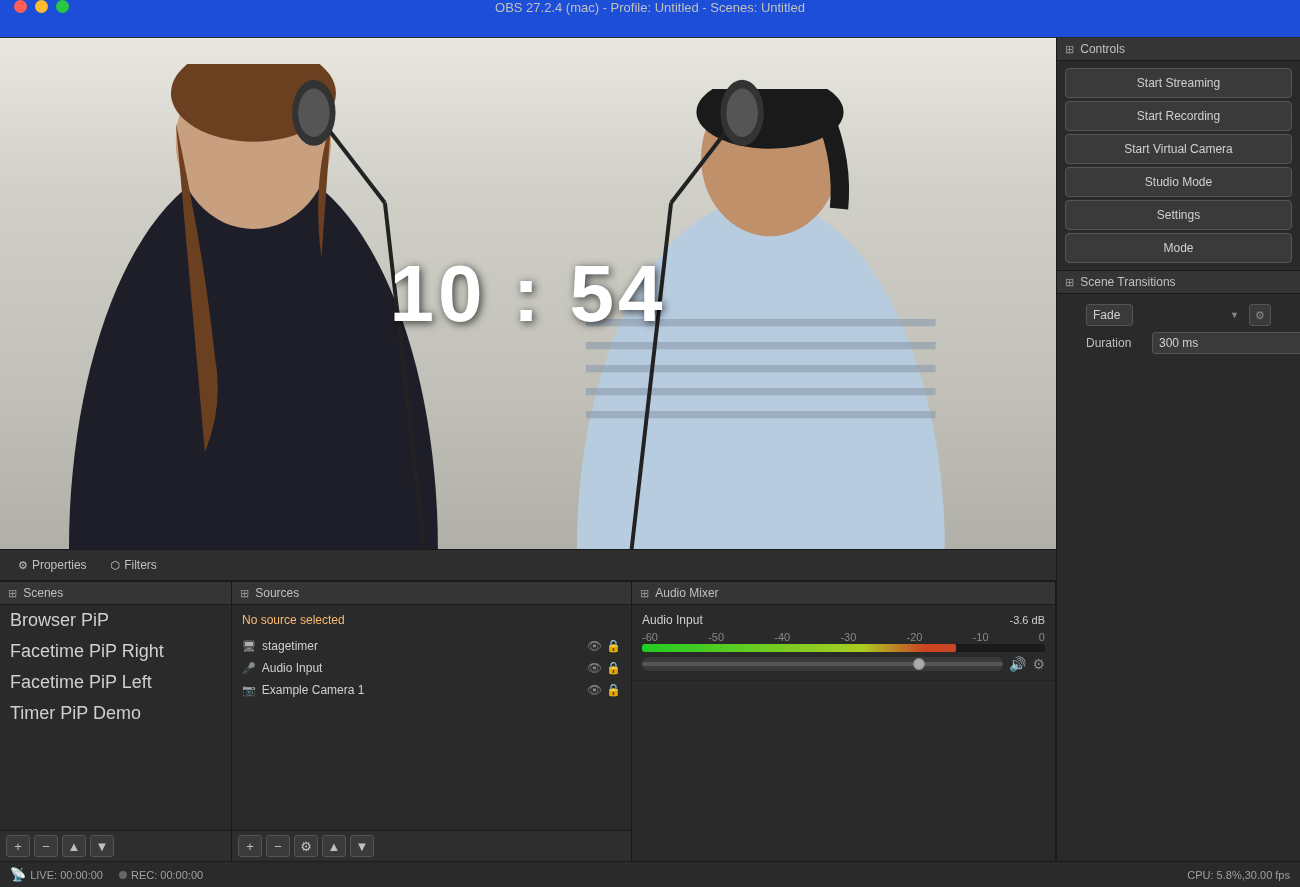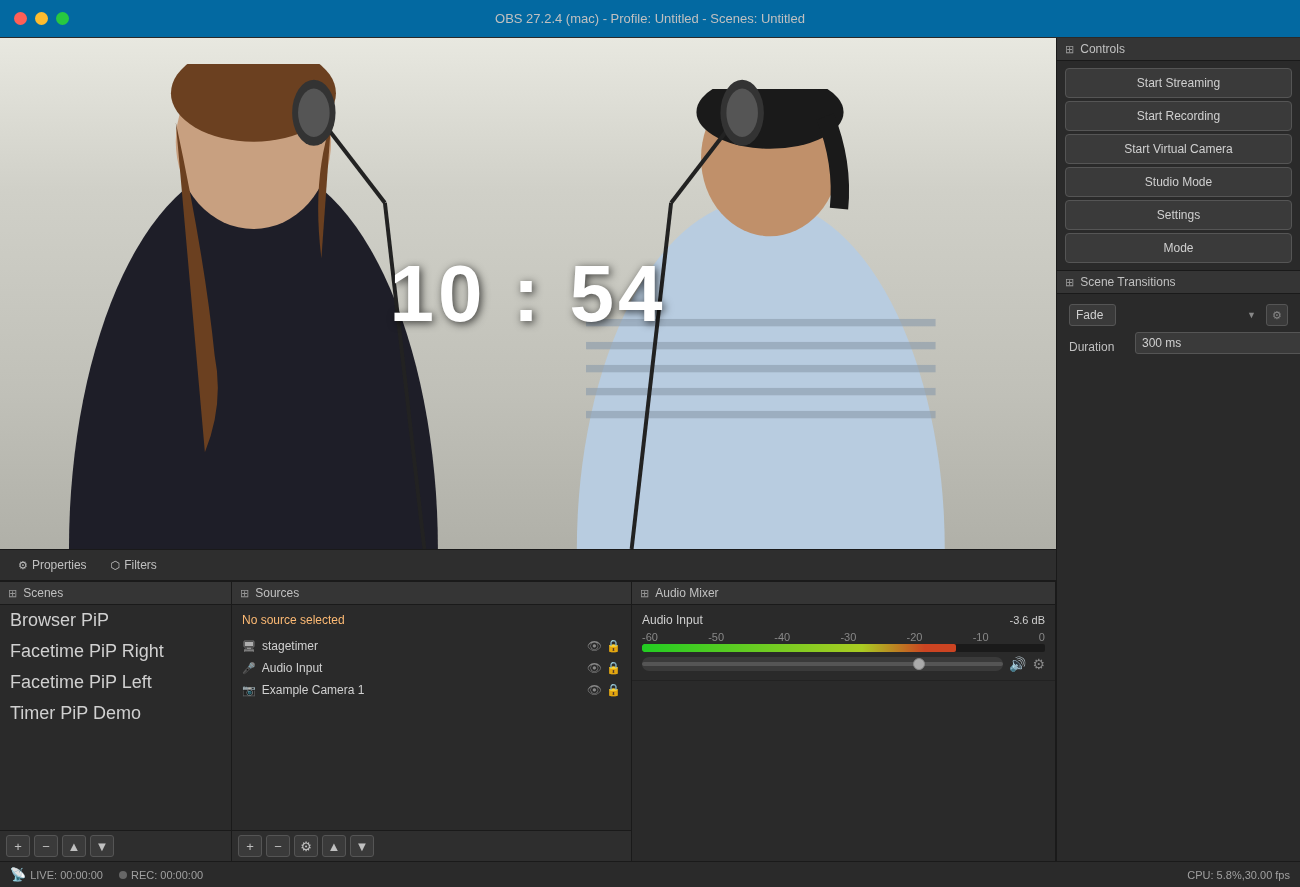--- a/index.html
+++ b/index.html
@@ -10,24 +10,24 @@
       color: #e0e0e0;
       width: 1300px;
       height: 887px;
       overflow: hidden;
       display: flex;
       flex-direction: column;
     }
 
     
     .titlebar {
-      background: #0369a1;
+      background: #1d4ed8;
       height: 38px;
       display: flex;
-      align-items: center;
+      align-items: flex-start;
       justify-content: center;
       position: relative;
       flex-shrink: 0;
       border-bottom: 1px solid #2a2a2a;
     }
     .titlebar-buttons {
       position: absolute;
       left: 14px;
       display: flex;
       gap: 8px;
@@ -311,23 +311,23 @@
       font-size: 12px;
       color: #c0c0c0;
       border-bottom: 1px solid #1a1a1a;
       border-top: 1px solid #1a1a1a;
       display: flex;
       align-items: center;
       gap: 6px;
     }
     .transition-row {
       display: flex;
-      align-items: flex-end;
+      align-items: center;
       gap: 6px;
-      margin: 6px 4px;
+      margin: 6px 21px;
     }
     .transition-label {
       font-size: 12px;
       color: #c0c0c0;
       min-width: 60px;
     }
     .transition-select {
       flex: 1;
       background: #3a3a3a;
       border: 1px solid #555;

